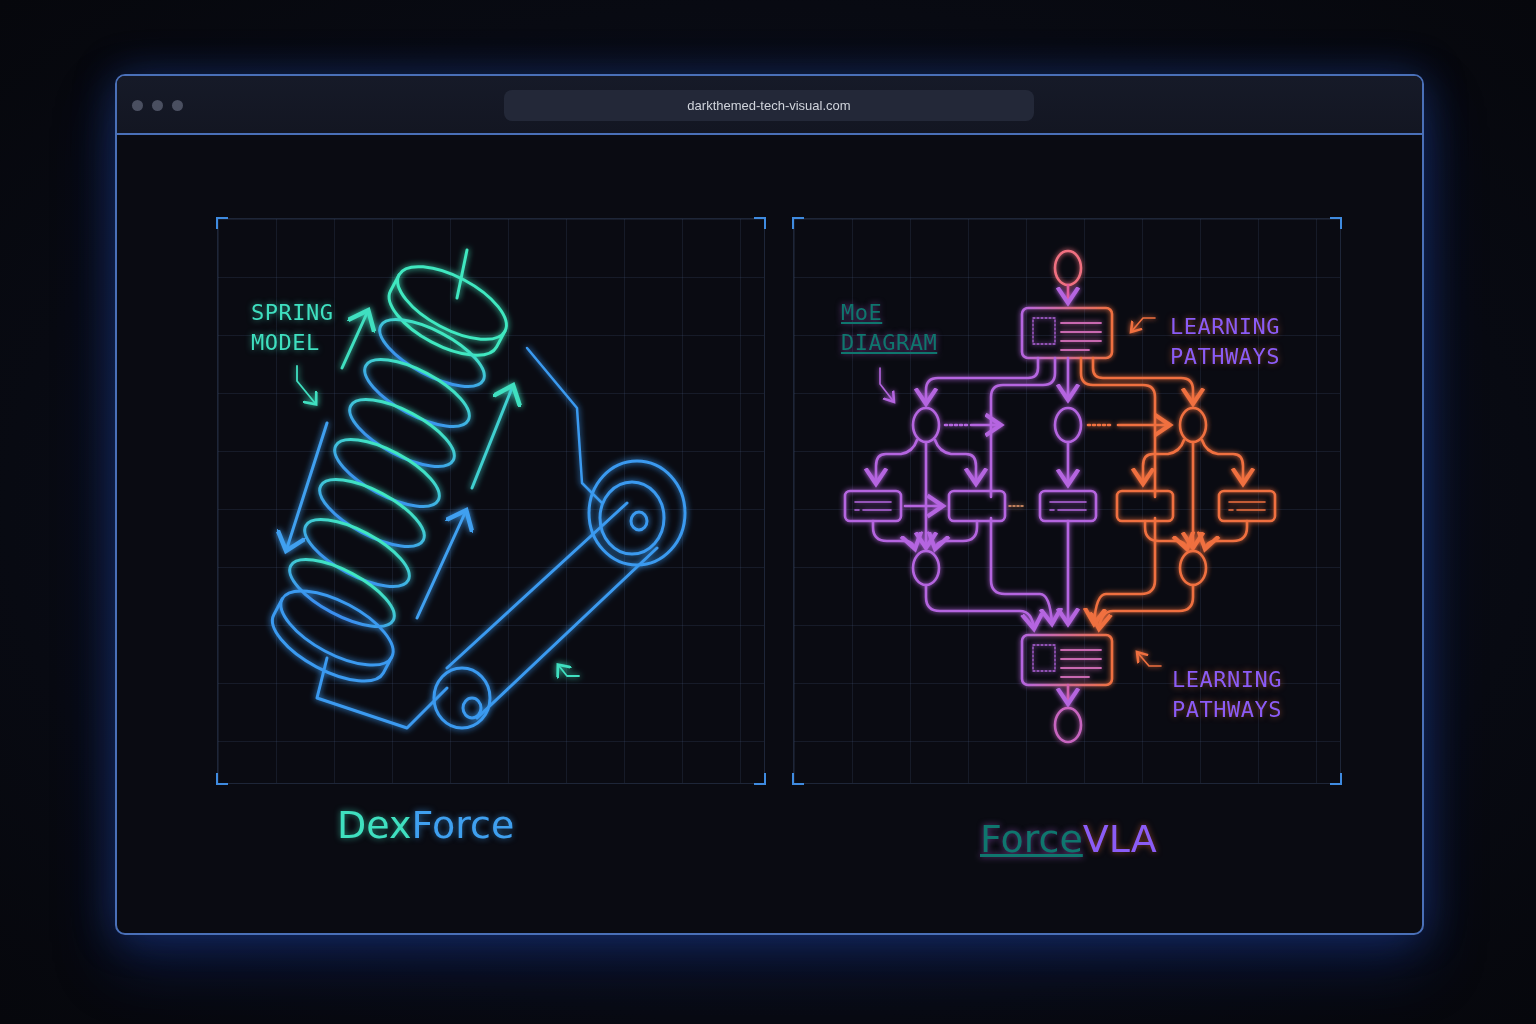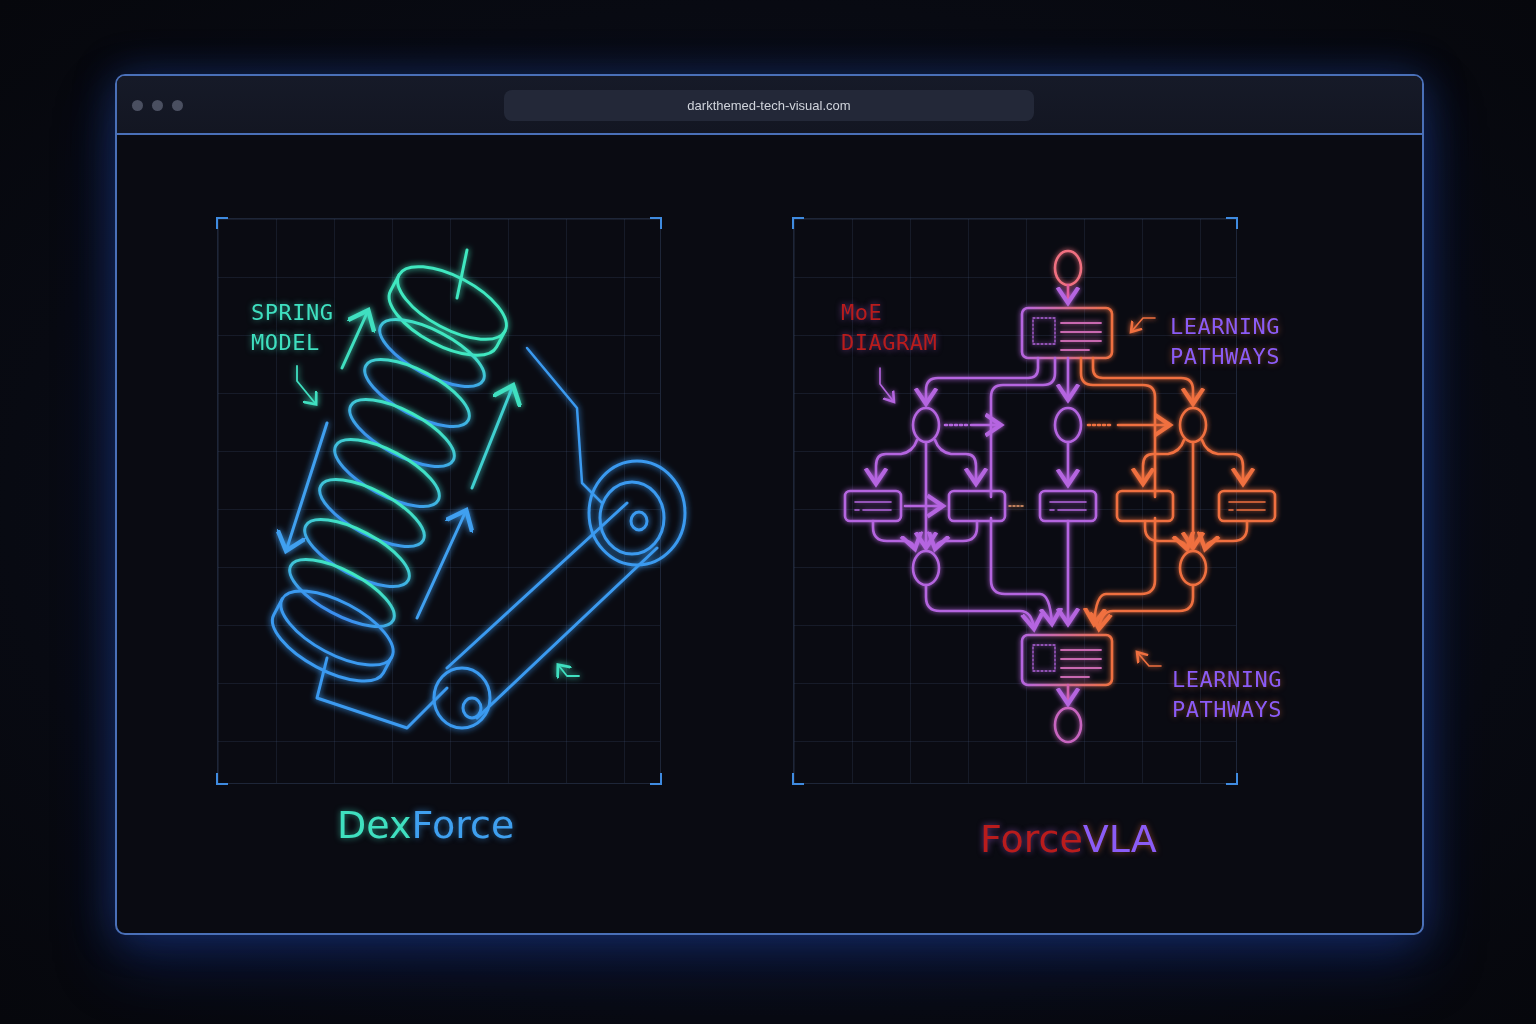--- a/index.html
+++ b/index.html
@@ -20,36 +20,36 @@
     position:absolute;left:0;top:0;right:0;height:57px;
     background:linear-gradient(#161a28,#131622);
     border-bottom:2px solid #4a70b8;
   }
   .dot{position:absolute;top:24px;width:11px;height:11px;border-radius:50%;background:#4a4f60;}
   .urlbar{
     position:absolute;left:387px;top:14px;width:530px;height:31px;border-radius:8px;
     background:#232838;color:#d0d4dc;font-family:"Liberation Sans",sans-serif;font-size:13px;
     display:flex;align-items:center;justify-content:center;
   }
-  .panel{position:absolute;top:218px;width:444px;height:566px;}
+  .panel{position:absolute;top:218px;width:548px;height:566px;}
   .panel .grid{
     position:absolute;inset:0;border:1px solid #1e2638;
     background-image:
       linear-gradient(to right, rgba(80,100,140,0.18) 1px, transparent 1px),
       linear-gradient(to bottom, rgba(80,100,140,0.18) 1px, transparent 1px);
     background-size:58px 58px;
   }
   .corner{position:absolute;width:10px;height:10px;border-color:#3f8be0;border-style:solid;}
   .c-tl{left:-1px;top:-1px;border-width:2px 0 0 2px;}
   .c-tr{right:-1px;top:-1px;border-width:2px 2px 0 0;}
   .c-bl{left:-1px;bottom:-1px;border-width:0 0 2px 2px;}
   .c-br{right:-1px;bottom:-1px;border-width:0 2px 2px 0;}
   .label{position:absolute;font-size:22px;line-height:30px;letter-spacing:0.5px;white-space:pre;}
   .teal{color:#3fe0c0;text-shadow:0 0 6px rgba(63,224,192,0.6);}
-  .purple{color:#b91c1c;text-shadow:0 0 6px rgba(181,101,224,0.55);}
+  .purple{color:#0f766e;text-shadow:0 0 6px rgba(181,101,224,0.55);text-decoration:underline;}
   .orange{color:#8b5cf6;text-shadow:0 0 6px rgba(240,112,63,0.55);margin-top:14px;}
   .title{
     position:absolute;top:803px;font-family:"DejaVu Sans","Liberation Sans",sans-serif;
     font-size:38px;letter-spacing:0px;
   }
   .title span{display:inline-block;}
   svg{position:absolute;left:0;top:0;overflow:visible;}
 </style>
 </head>
 <body>

